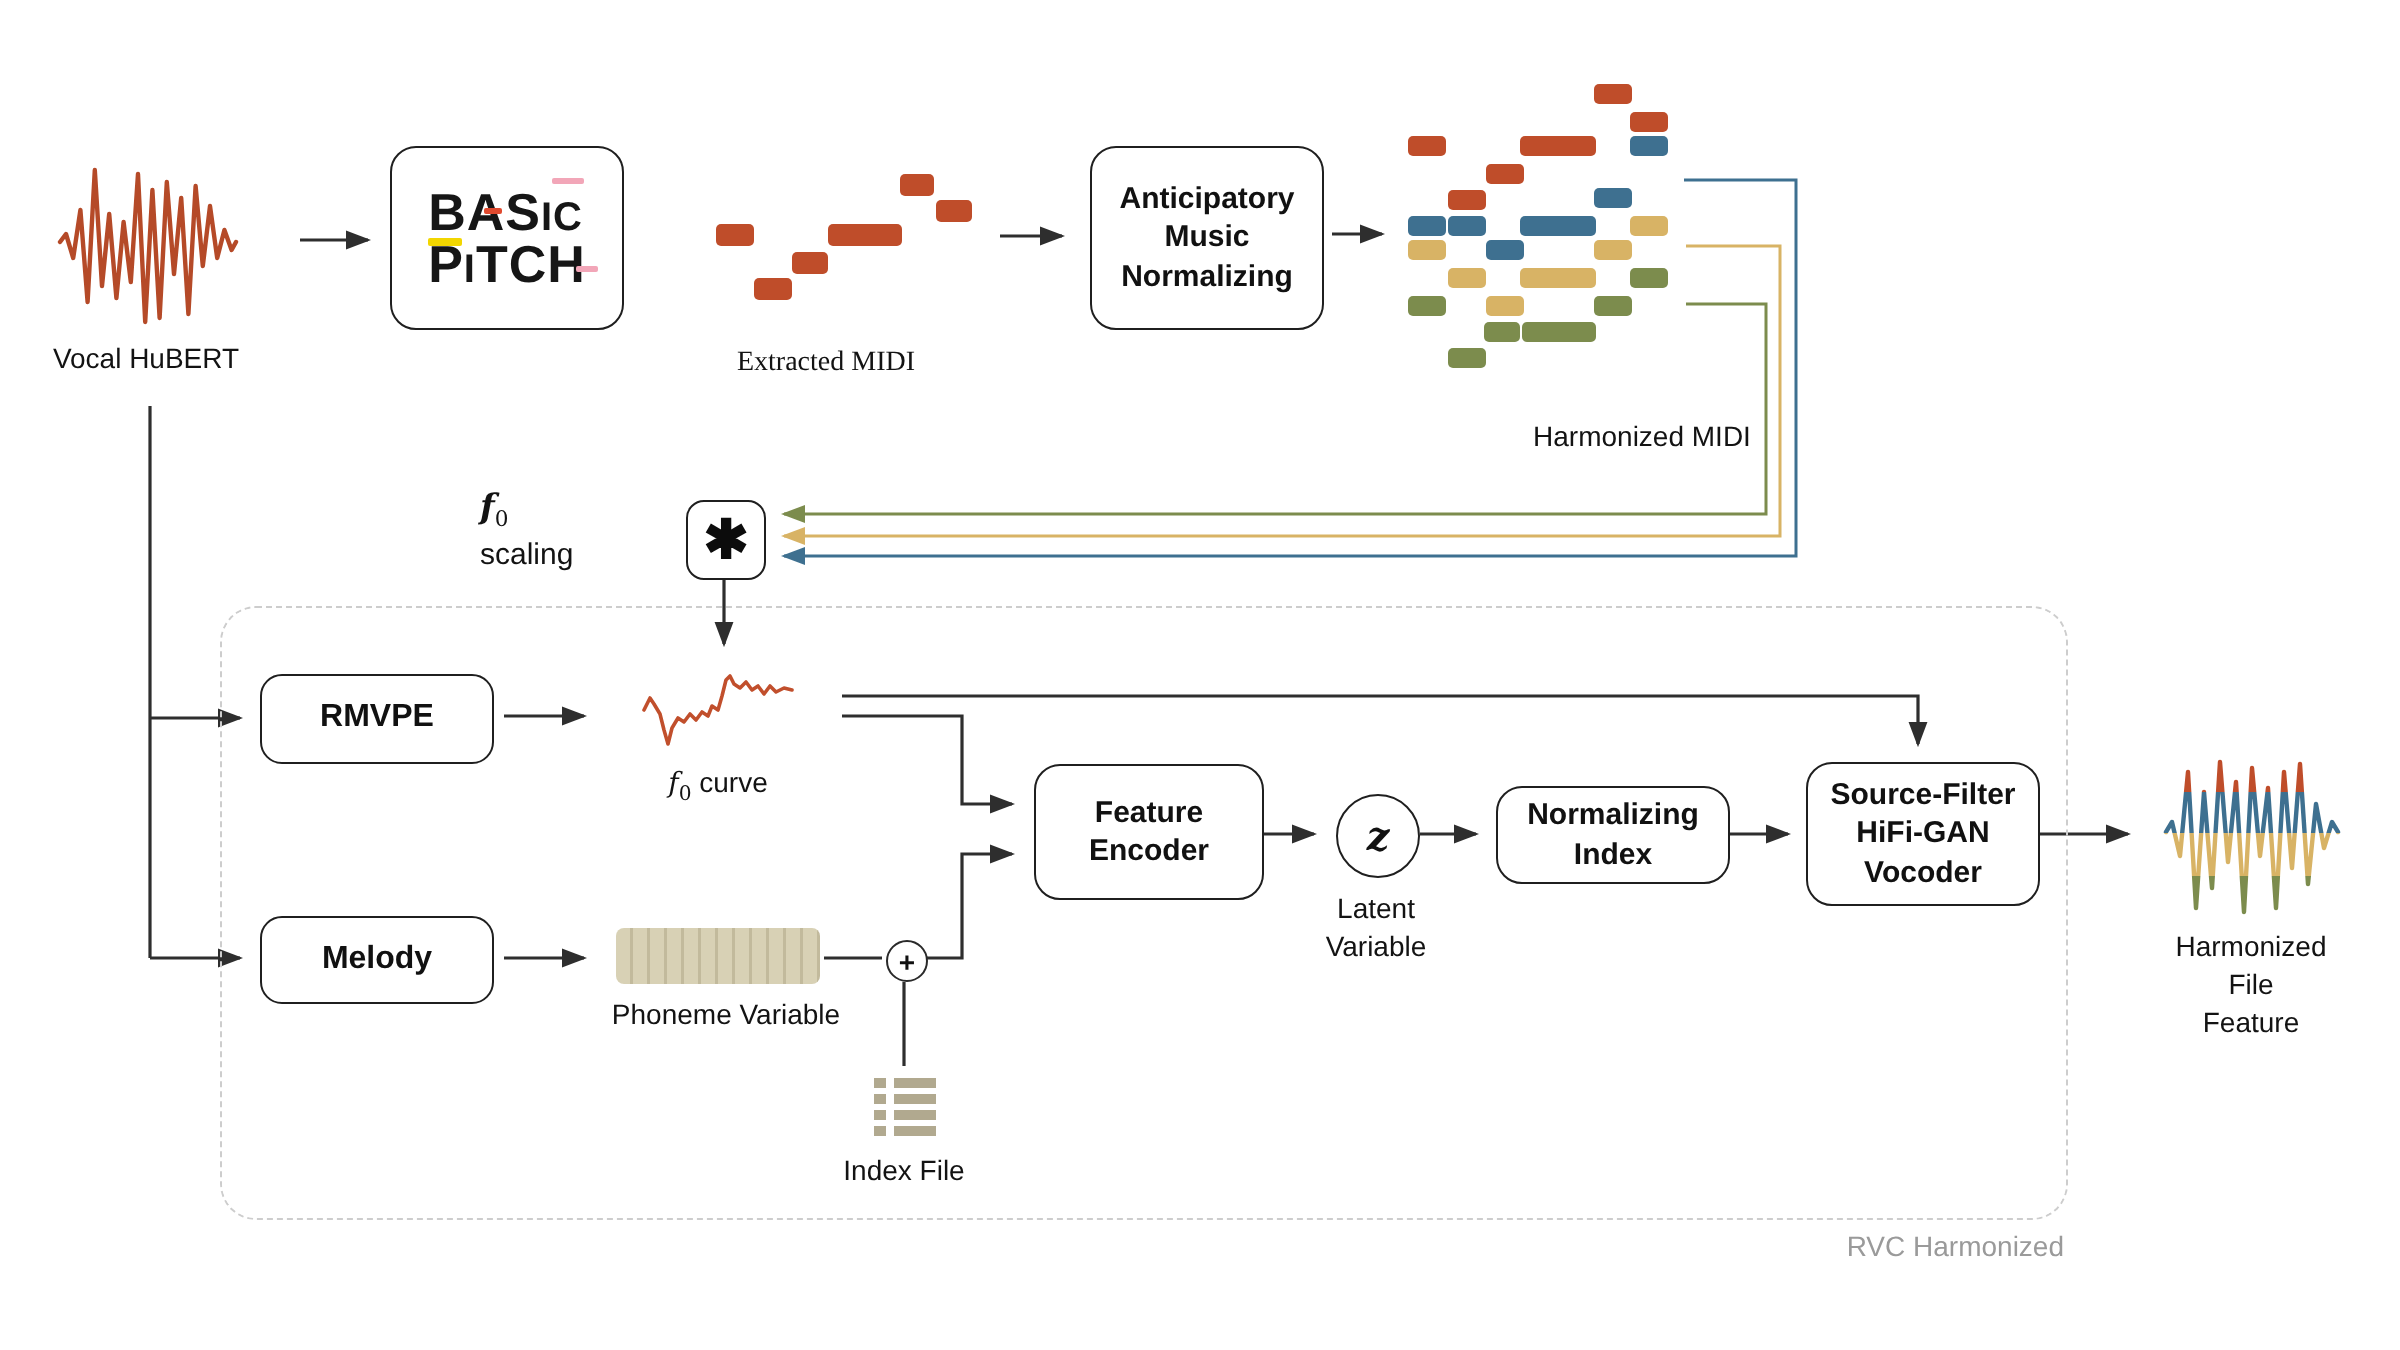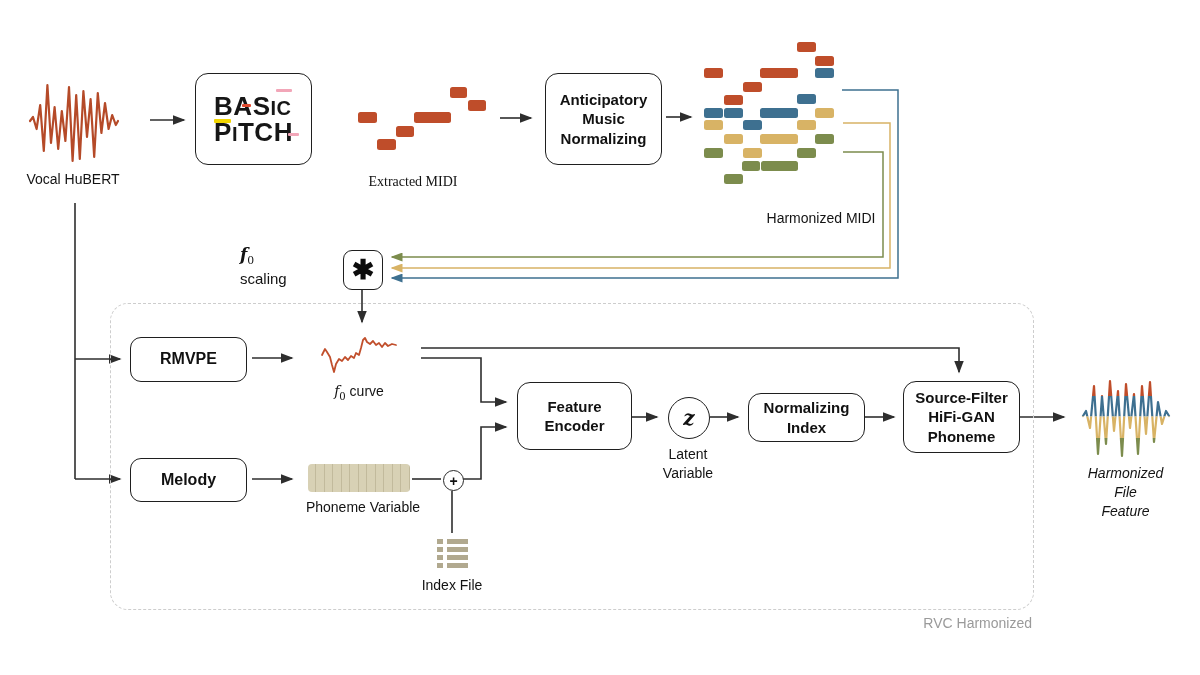--- a/index.html
+++ b/index.html
@@ -218,21 +218,21 @@
   <div>Latent</div>
   <div>Variable</div>
 </div>
 <div class="node" style="left:748px;top:393px;width:115px;height:47px;">
   <div>Normalizing</div>
   <div>Index</div>
 </div>
 <div class="node" style="left:903px;top:381px;width:115px;height:70px;">
   <div>Source-Filter</div>
   <div>HiFi-GAN</div>
-  <div>Phoneme</div>
+  <div>Vocoder</div>
 </div>
 
 <svg class="abs" style="left:1081px;top:374px;" width="92" height="86" viewBox="0 0 92 86">
   <defs>
     <path id="hw" d="M2,42 L5,37 9,54 13,12 17,80 21,22 25,70 29,7 33,57 37,17 41,82 45,10 49,54 53,20 57,80 61,12 65,60 69,8 73,68 77,28 81,50 85,37 88,42" fill="none" stroke-width="2.2" stroke-linejoin="round" stroke-linecap="round"></path>
     <clipPath id="cpR">
         <rect x="0" y="0" width="92" height="22"></rect>
       </clipPath>
     <clipPath id="cpB">
         <rect x="0" y="22" width="92" height="20.5"></rect>
@@ -250,17 +250,17 @@
   <g clip-path="url(#cpB)">
       <use href="#hw" stroke="#3E7090"></use>
     </g>
   <g clip-path="url(#cpT)">
       <use href="#hw" stroke="#D8B365"></use>
     </g>
   <g clip-path="url(#cpG)">
       <use href="#hw" stroke="#7C8C4D"></use>
     </g>
 </svg>
-<div class="lbl" style="left:1078px;top:464px;width:95px;font-style:italic;">
+<div class="lbl" style="left:1078px;top:464px;width:95px;">
   <div>Harmonized</div>
   <div>File</div>
   <div>Feature</div>
 </div>
 
 </body></html>

